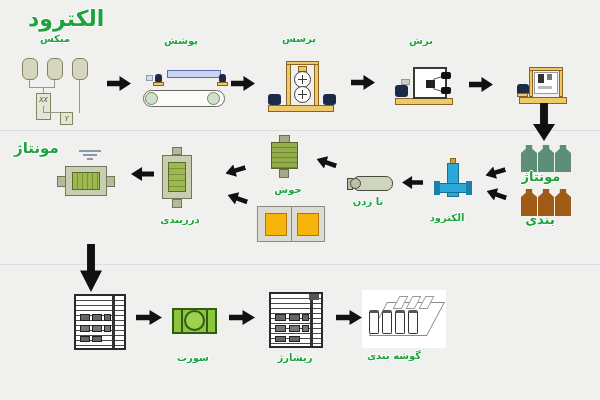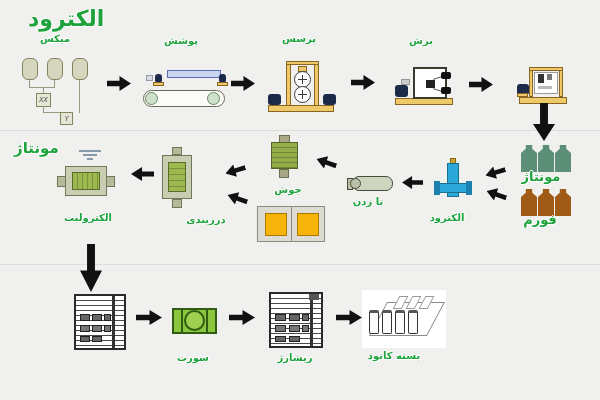--- a/index.html
+++ b/index.html
@@ -42,21 +42,21 @@
 
   <div class="lbl" style="left:55px;top:33px">میکس</div>
   <div class="s" style="left:20px;top:56px;width:72px;height:70px">
     <i class="s tank" style="left:2px;top:2px"></i>
     <i class="s tank" style="left:27px;top:2px"></i>
     <i class="s tank" style="left:52px;top:2px"></i>
     <i class="s wire" style="left:9px;top:24px;width:1px;height:8px"></i>
     <i class="s wire" style="left:34px;top:24px;width:1px;height:8px"></i>
     <i class="s wire" style="left:9px;top:31px;width:26px;height:1px"></i>
     <i class="s wire" style="left:23px;top:32px;width:1px;height:5px"></i>
-    <i class="s mbox" style="left:16px;top:37px;width:15px;height:14px;line-height:12px">XX</i>
+    <i class="s mbox" style="left:16px;top:37px;width:15px;height:27px;line-height:12px">XX</i>
     <i class="s wire" style="left:23px;top:50px;width:1px;height:7px"></i>
     <i class="s wire" style="left:23px;top:56px;width:24px;height:1px"></i>
     <i class="s wire" style="left:59px;top:24px;width:1px;height:33px"></i>
     <i class="s mbox" style="left:40px;top:56px;width:13px;height:13px;line-height:12px">Y</i>
   </div>
   <span class="arr arr-r" style="left:107px;top:76px;width:24px;height:15px"></span>
 
   <div class="lbl" style="left:181px;top:35px">پوشش</div>
   <div class="s" style="left:143px;top:66px;width:86px;height:42px">
     <i class="s" style="left:24px;top:4px;width:54px;height:8px;background:#ccd6f0;border:1px solid #5b6dae"></i>
@@ -117,21 +117,21 @@
     <i class="s cellrow" style="left:0;top:0;background:#5d8f78"></i>
     <i class="s cellrow" style="left:17px;top:0;background:#5d8f78"></i>
     <i class="s cellrow" style="left:34px;top:0;background:#5d8f78"></i>
   </div>
   <div class="lbl" style="left:541px;top:169px;font-size:13px">مونتاژ</div>
   <div class="s" style="left:521px;top:189px;width:51px;height:27px">
     <i class="s cellrow" style="left:0;top:0;background:#a05c16"></i>
     <i class="s cellrow" style="left:17px;top:0;background:#a05c16"></i>
     <i class="s cellrow" style="left:34px;top:0;background:#a05c16"></i>
   </div>
-  <div class="lbl" style="left:540px;top:212px;font-size:13px">فورم</div>
+  <div class="lbl" style="left:540px;top:212px;font-size:13px">بندی</div>
 
   <span class="arr arr-r" style="left:485px;top:166px;width:21px;height:13px;transform:rotate(163deg)"></span>
   <span class="arr arr-r" style="left:486px;top:188px;width:21px;height:13px;transform:rotate(199deg)"></span>
 
   <div class="s" style="left:434px;top:158px;width:38px;height:46px">
     <i class="s" style="left:16px;top:0;width:6px;height:6px;background:#c8a030;border:1px solid #8a6a10"></i>
     <i class="s" style="left:13px;top:5px;width:12px;height:34px;background:#2ba7d8;border:1px solid #17708f"></i>
     <i class="s" style="left:2px;top:25px;width:34px;height:10px;background:#2ba7d8;border:1px solid #17708f"></i>
     <i class="s" style="left:0;top:23px;width:6px;height:14px;background:#1b7fae"></i>
     <i class="s" style="left:32px;top:23px;width:6px;height:14px;background:#1b7fae"></i>
@@ -164,34 +164,33 @@
 
   <span class="arr arr-r" style="left:225px;top:164px;width:21px;height:13px;transform:rotate(163deg)"></span>
   <span class="arr arr-r" style="left:227px;top:192px;width:21px;height:13px;transform:rotate(199deg)"></span>
 
   <div class="s" style="left:159px;top:147px;width:36px;height:62px">
     <i class="s" style="left:13px;top:0;width:10px;height:8px;background:#b8b89a;border:1px solid #70785a"></i>
     <i class="s" style="left:3px;top:8px;width:30px;height:44px;background:#c9cdb2;border:1px solid #70785a"></i>
     <i class="s" style="left:9px;top:15px;width:18px;height:30px;background-color:#9cb84e;border:1px solid #5a6c2a;background-image:repeating-linear-gradient(rgba(0,0,0,0) 0 5px,rgba(90,108,42,.5) 5px 6px)"></i>
     <i class="s" style="left:13px;top:52px;width:10px;height:9px;background:#b8b89a;border:1px solid #70785a"></i>
   </div>
-  <div class="lbl" style="left:206px;top:214px">درزبندی</div>
+  <div class="lbl" style="left:180px;top:214px">درزبندی</div>
 
   <span class="arr arr-r" style="left:131px;top:167px;width:23px;height:14px;transform:rotate(180deg)"></span>
 
   <div class="s" style="left:55px;top:150px;width:62px;height:52px">
     <i class="s" style="left:24px;top:0;width:22px;height:2px;background:#8899aa"></i>
     <i class="s" style="left:28px;top:4px;width:14px;height:2px;background:#8899aa"></i>
     <i class="s" style="left:32px;top:8px;width:6px;height:2px;background:#8899aa"></i>
     <i class="s" style="left:10px;top:16px;width:42px;height:30px;background:#c9cdb2;border:1px solid #70785a"></i>
     <i class="s" style="left:2px;top:26px;width:9px;height:11px;background:#b8b89a;border:1px solid #70785a"></i>
     <i class="s" style="left:51px;top:26px;width:9px;height:11px;background:#b8b89a;border:1px solid #70785a"></i>
     <i class="s" style="left:17px;top:22px;width:28px;height:18px;background-color:#9cb84e;border:1px solid #5a6c2a;background-image:repeating-linear-gradient(90deg,rgba(0,0,0,0) 0 4px,rgba(90,108,42,.5) 4px 5px)"></i>
   </div>
-  <div class="lbl" style="left:88px;top:212px">الکترولیت</div>
 
   <span class="arr arr-d" style="left:80px;top:244px;width:22px;height:48px"></span>
 
   <div class="s rack" style="left:74px;top:294px;width:52px;height:56px">
     <i class="s" style="left:36px;top:0;width:3px;height:52px;background:#333"></i>
     <i class="s rcell" style="left:4px;top:18px;width:10px;height:7px;background:#666"></i>
     <i class="s rcell" style="left:16px;top:18px;width:10px;height:7px;background:#666"></i>
     <i class="s rcell" style="left:28px;top:18px;width:7px;height:7px;background:#666"></i>
     <i class="s rcell" style="left:4px;top:29px;width:10px;height:7px;background:#777"></i>
     <i class="s rcell" style="left:16px;top:29px;width:10px;height:7px;background:#777"></i>
@@ -230,15 +229,15 @@
   <div class="s" style="left:362px;top:290px;width:84px;height:58px;background:#fff">
     <i class="s" style="left:16px;top:12px;width:58px;height:34px;border:1px solid #888;background:#fff;transform:skewX(-28deg)"></i>
     <i class="s" style="left:34px;top:6px;width:9px;height:13px;border:1px solid #999;background:#fff;transform:skewX(-28deg)"></i>
     <i class="s" style="left:47px;top:6px;width:9px;height:13px;border:1px solid #999;background:#fff;transform:skewX(-28deg)"></i>
     <i class="s" style="left:60px;top:6px;width:9px;height:13px;border:1px solid #999;background:#fff;transform:skewX(-28deg)"></i>
     <i class="s" style="left:7px;top:20px;width:10px;height:24px;border:1px solid #333;border-top:3px solid #555;border-radius:2px;background:#fcfcfc"></i>
     <i class="s" style="left:20px;top:20px;width:10px;height:24px;border:1px solid #333;border-top:3px solid #555;border-radius:2px;background:#fcfcfc"></i>
     <i class="s" style="left:33px;top:20px;width:10px;height:24px;border:1px solid #333;border-top:3px solid #555;border-radius:2px;background:#fcfcfc"></i>
     <i class="s" style="left:46px;top:20px;width:10px;height:24px;border:1px solid #333;border-top:3px solid #555;border-radius:2px;background:#fcfcfc"></i>
   </div>
-  <div class="lbl" style="left:394px;top:350px">بسته کاتود</div>
+  <div class="lbl" style="left:394px;top:350px">گوشه بندی</div>
 
 </div>
 
 </body></html>

